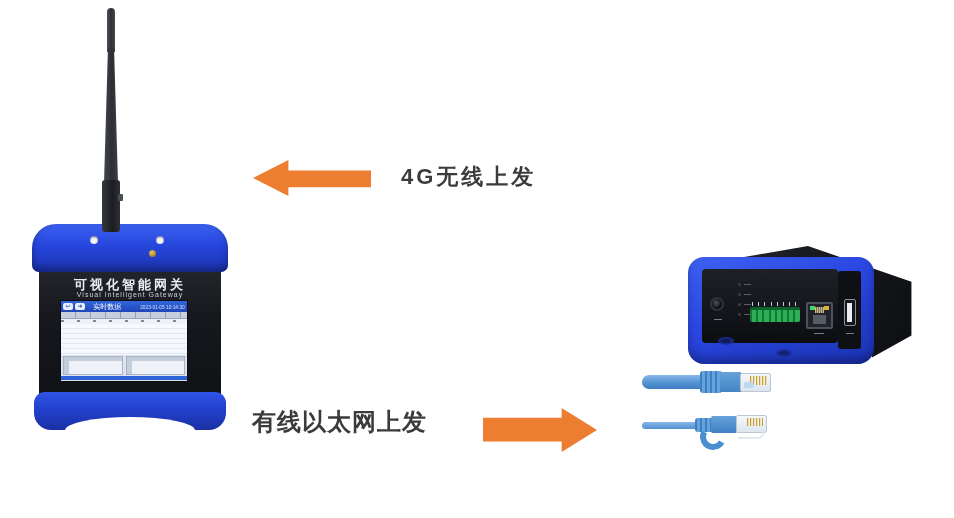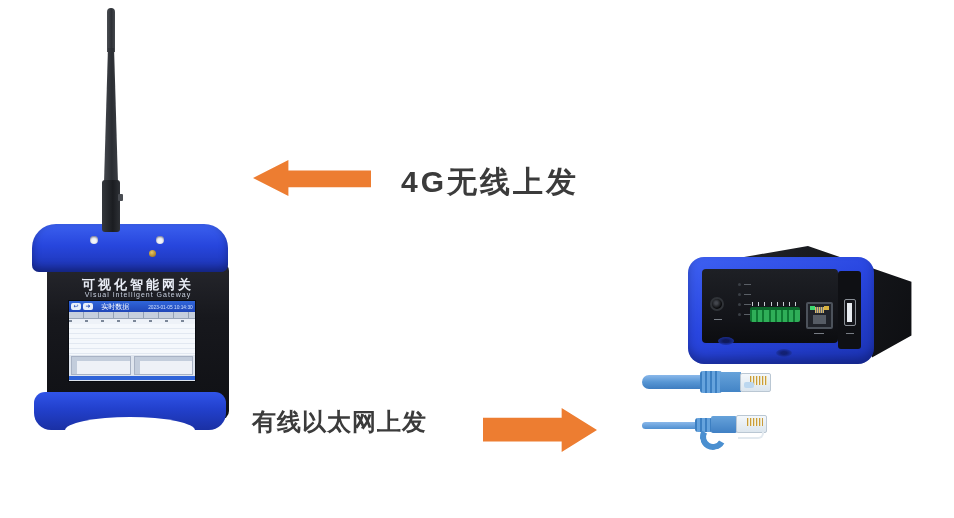--- a/index.html
+++ b/index.html
@@ -5,21 +5,21 @@
   * { margin:0; padding:0; box-sizing:border-box; }
   html,body { width:954px; height:518px; }
   body {
     position:relative; background:#ffffff; overflow:hidden;
     font-family:"Liberation Sans", sans-serif;
   }
   .abs { position:absolute; }
 
   
   .big-label { position:absolute; font-weight:700; color:#3b3b3b; }
-  #wireless-label { left:401px; top:162px; font-size:30px; letter-spacing:3px; }
+  #wireless-label { left:401px; top:162px; font-size:22px; letter-spacing:3px; }
   #wired-label    { left:252px; top:406px; font-size:24px; letter-spacing:1px; }
 
   
   .arrow { position:absolute; background:#ED7D31; }
   #arrow-left  { left:253px; top:160px; width:118px; height:36px;
     clip-path:polygon(0 50%, 30% 0, 30% 29%, 100% 29%, 100% 76%, 30% 76%, 30% 100%); }
   #arrow-right { left:483px; top:408px; width:114px; height:44px;
     clip-path:polygon(100% 50%, 69% 0, 69% 22%, 0 22%, 0 76%, 69% 76%, 69% 100%); }
 
   
@@ -35,21 +35,21 @@
 
   .g-top { left:0; top:216px; width:196px; height:48px; z-index:3;
     background:linear-gradient(180deg,#3b60ef 0%,#2746dd 45%,#1c33b0 100%);
     border-radius:24px 24px 7px 7px; box-shadow:inset 0 -4px 8px rgba(0,0,20,.35); }
   .hole { position:absolute; width:8px; height:8px; border-radius:50%;
     background:#f2f5fa; box-shadow:inset 0 1px 2px rgba(0,0,40,.55); }
   .sma  { position:absolute; left:117px; top:26px; width:7px; height:7px; border-radius:50%;
     background:radial-gradient(circle at 40% 35%, #e7c766, #a87c22 75%); }
 
   .g-body { left:7px; top:254px; width:182px; height:158px; border-radius:9px; z-index:2;
-    background:linear-gradient(180deg,#26272d 0%,#17181d 35%,#0f1014 100%);margin-left:8px; }
+    background:linear-gradient(180deg,#26272d 0%,#17181d 35%,#0f1014 100%); }
   .g-title { position:absolute; left:0; top:14px; width:100%; text-align:center;
     color:#e9edf6; font-size:13px; font-weight:700; letter-spacing:3px; }
   .g-sub   { position:absolute; left:0; top:29px; width:100%; text-align:center;
     color:#c9d1e0; font-size:7px; letter-spacing:1px; }
 
   .screen { position:absolute; left:21px; top:38px; width:128px; height:82px;
     background:#dde3ec; border:1px solid #090b10; }
   .scr-bar { height:11px; background:linear-gradient(180deg,#3066da,#1f46b8);
     display:flex; align-items:center; padding:0 2px; gap:2px; }
   .scr-btn { width:10px; height:7px; background:#e9effa; border-radius:2px;

